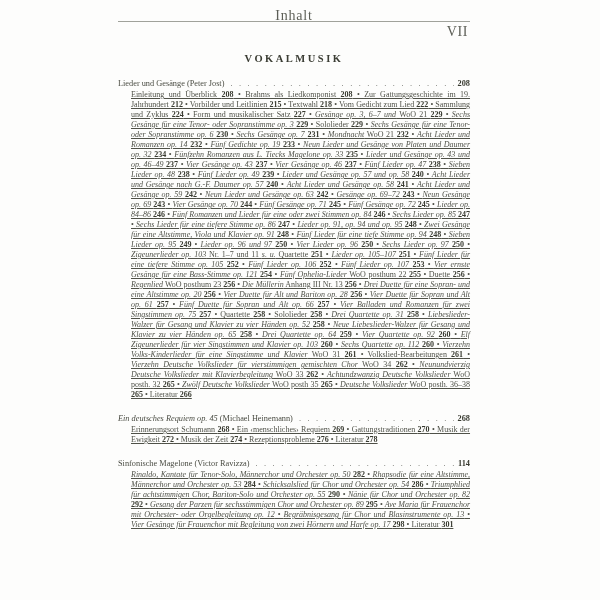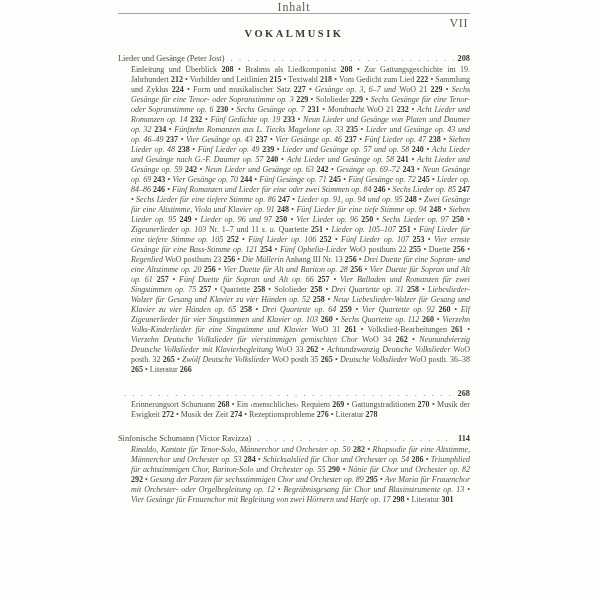--- a/index.html
+++ b/index.html
@@ -1,31 +1,31 @@
 <!DOCTYPE html>
 <html lang="de"><head>
 <meta charset="utf-8">
 <style>
   html,body{margin:0;padding:0;}
   body{background:#ffffff;font-family:"Liberation Serif","DejaVu Serif",serif;}
   .page{position:relative;width:600px;height:600px;background:#fdfdfc;overflow:hidden;}
   .col{position:absolute;left:118px;top:0;width:352px;}
-  .running-header{position:relative;height:11px;font-size:12px;color:#5c5e56;}
+  .running-header{position:relative;margin-top:8px;height:11px;font-size:14px;color:#5c5e56;}
   .rh-title{display:block;text-align:center;letter-spacing:0.8px;}
   .rh-folio{position:absolute;right:2px;top:16px;letter-spacing:0.6px;}
   .rule{border-top:1px solid #a0a29b;margin-top:2px;}
-  .section-heading{text-align:center;font-weight:bold;font-size:10.5px;letter-spacing:2.5px;margin-top:14px;color:#3b3d34;}
+  .section-heading{text-align:center;font-weight:bold;font-size:10.5px;letter-spacing:2.5px;margin-top:31px;color:#3b3d34;}
   #entries{margin-top:14px;}
   .entry + .entry{margin-top:13px;}
   .title-row{display:flex;align-items:baseline;font-size:8.3px;line-height:11px;color:#4a4c43;justify-content:space-between;}
   .title-row .title{white-space:nowrap;}
   .leader{flex:1;overflow:hidden;white-space:nowrap;margin:0 4px 0 6px;letter-spacing:2.2px;color:#5c5e56;}
   .pageno{font-weight:bold;color:#383a30;}
   .body{margin:1px 0 0 0;padding-left:13px;text-align:justify;text-align-last:left;
-        font-size:8px;line-height:10px;color:#4f5148;hyphens:auto;-webkit-hyphens:auto;}
+        font-size:8px;line-height:10px;color:#4f5148;hyphens:auto;text-decoration:underline;-webkit-hyphens:auto;}
   .seg-r{font-style:normal;}
   .seg-i{font-style:italic;}
   .seg-b{font-weight:bold;color:#383a30;font-style:normal;}
 </style>
 </head>
 <body>
 
 <div class="page">
   <div class="col">
     <div class="running-header">
@@ -38,28 +38,29 @@
         <div class="entry">
           <div class="title-row">
             <span class="title"><span class="seg-r">Lieder und Gesänge (Peter Jost)</span></span>
             <span class="leader">. . . . . . . . . . . . . . . . . . . . . . . . . . . . . . . . . . . . . . . . . . . . . . . . . . . . . . . . . . . . . . . . . . . . . . . . . . . . . . . . </span>
             <span class="pageno">208</span>
           </div>
           <p class="body"><span class="seg-r">Einleitung und Überblick </span><span class="seg-b">208</span><span class="seg-r"> • Brahms als Liedkomponist </span><span class="seg-b">208</span><span class="seg-r"> • Zur Gattungsgeschichte im 19. Jahrhundert </span><span class="seg-b">212</span><span class="seg-r"> • Vorbilder und Leitlinien </span><span class="seg-b">215</span><span class="seg-r"> • Textwahl </span><span class="seg-b">218</span><span class="seg-r"> • Vom Gedicht zum Lied </span><span class="seg-b">222</span><span class="seg-r"> • Sammlung und Zyklus </span><span class="seg-b">224</span><span class="seg-r"> • Form und musikalischer Satz </span><span class="seg-b">227</span><span class="seg-r"> • </span><span class="seg-i">Gesänge op. 3, 6–7 und</span><span class="seg-r"> WoO 21 </span><span class="seg-b">229</span><span class="seg-r"> • </span><span class="seg-i">Sechs Gesänge für eine Tenor- oder Sopranstimme op. 3 </span><span class="seg-b">229</span><span class="seg-r"> • Sololieder </span><span class="seg-b">229</span><span class="seg-r"> • </span><span class="seg-i">Sechs Gesänge für eine Tenor- oder Sopranstimme op. 6 </span><span class="seg-b">230</span><span class="seg-r"> • </span><span class="seg-i">Sechs Gesänge op. 7 </span><span class="seg-b">231</span><span class="seg-r"> • </span><span class="seg-i">Mondnacht</span><span class="seg-r"> WoO 21 </span><span class="seg-b">232</span><span class="seg-r"> • </span><span class="seg-i">Acht Lieder und Romanzen op. 14 </span><span class="seg-b">232</span><span class="seg-r"> • </span><span class="seg-i">Fünf Gedichte op. 19 </span><span class="seg-b">233</span><span class="seg-r"> • </span><span class="seg-i">Neun Lieder und Gesänge von Platen und Daumer op. 32 </span><span class="seg-b">234</span><span class="seg-r"> • </span><span class="seg-i">Fünfzehn Romanzen aus L. Tiecks Magelone op. 33 </span><span class="seg-b">235</span><span class="seg-r"> • </span><span class="seg-i">Lieder und Gesänge op. 43 und op. 46–49 </span><span class="seg-b">237</span><span class="seg-r"> • </span><span class="seg-i">Vier Gesänge op. 43 </span><span class="seg-b">237</span><span class="seg-r"> • </span><span class="seg-i">Vier Gesänge op. 46 </span><span class="seg-b">237</span><span class="seg-r"> • </span><span class="seg-i">Fünf Lieder op. 47 </span><span class="seg-b">238</span><span class="seg-r"> • </span><span class="seg-i">Sieben Lieder op. 48 </span><span class="seg-b">238</span><span class="seg-r"> • </span><span class="seg-i">Fünf Lieder op. 49 </span><span class="seg-b">239</span><span class="seg-r"> • </span><span class="seg-i">Lieder und Gesänge op. 57 und op. 58 </span><span class="seg-b">240</span><span class="seg-r"> • </span><span class="seg-i">Acht Lieder und Gesänge nach G.-F. Daumer op. 57 </span><span class="seg-b">240</span><span class="seg-r"> • </span><span class="seg-i">Acht Lieder und Gesänge op. 58 </span><span class="seg-b">241</span><span class="seg-r"> • </span><span class="seg-i">Acht Lieder und Gesänge op. 59 </span><span class="seg-b">242</span><span class="seg-r"> • </span><span class="seg-i">Neun Lieder und Gesänge op. 63 </span><span class="seg-b">242</span><span class="seg-r"> • </span><span class="seg-i">Gesänge op. 69–72 </span><span class="seg-b">243</span><span class="seg-r"> • </span><span class="seg-i">Neun Gesänge op. 69 </span><span class="seg-b">243</span><span class="seg-r"> • </span><span class="seg-i">Vier Gesänge op. 70 </span><span class="seg-b">244</span><span class="seg-r"> • </span><span class="seg-i">Fünf Gesänge op. 71 </span><span class="seg-b">245</span><span class="seg-r"> • </span><span class="seg-i">Fünf Gesänge op. 72 </span><span class="seg-b">245</span><span class="seg-r"> • </span><span class="seg-i">Lieder op. 84–86 </span><span class="seg-b">246</span><span class="seg-r"> • </span><span class="seg-i">Fünf Romanzen und Lieder für eine oder zwei Stimmen op. 84 </span><span class="seg-b">246</span><span class="seg-r"> • </span><span class="seg-i">Sechs Lieder op. 85 </span><span class="seg-b">247</span><span class="seg-r"> • </span><span class="seg-i">Sechs Lieder für eine tiefere Stimme op. 86 </span><span class="seg-b">247</span><span class="seg-r"> • </span><span class="seg-i">Lieder op. 91, op. 94 und op. 95 </span><span class="seg-b">248</span><span class="seg-r"> • </span><span class="seg-i">Zwei Gesänge für eine Altstimme, Viola und Klavier op. 91 </span><span class="seg-b">248</span><span class="seg-r"> • </span><span class="seg-i">Fünf Lieder für eine tiefe Stimme op. 94 </span><span class="seg-b">248</span><span class="seg-r"> • </span><span class="seg-i">Sieben Lieder op. 95 </span><span class="seg-b">249</span><span class="seg-r"> • </span><span class="seg-i">Lieder op. 96 und 97 </span><span class="seg-b">250</span><span class="seg-r"> • </span><span class="seg-i">Vier Lieder op. 96 </span><span class="seg-b">250</span><span class="seg-r"> • </span><span class="seg-i">Sechs Lieder op. 97 </span><span class="seg-b">250</span><span class="seg-r"> • </span><span class="seg-i">Zigeunerlieder op. 103</span><span class="seg-r"> Nr. 1–7 und 11 </span><span class="seg-i">s. u.</span><span class="seg-r"> Quartette </span><span class="seg-b">251</span><span class="seg-r"> • </span><span class="seg-i">Lieder op. 105–107 </span><span class="seg-b">251</span><span class="seg-r"> • </span><span class="seg-i">Fünf Lieder für eine tiefere Stimme op. 105 </span><span class="seg-b">252</span><span class="seg-r"> • </span><span class="seg-i">Fünf Lieder op. 106 </span><span class="seg-b">252</span><span class="seg-r"> • </span><span class="seg-i">Fünf Lieder op. 107 </span><span class="seg-b">253</span><span class="seg-r"> • </span><span class="seg-i">Vier ernste Gesänge für eine Bass-Stimme op. 121 </span><span class="seg-b">254</span><span class="seg-r"> • </span><span class="seg-i">Fünf Ophelia-Lieder</span><span class="seg-r"> WoO posthum 22 </span><span class="seg-b">255</span><span class="seg-r"> • Duette </span><span class="seg-b">256</span><span class="seg-r"> • </span><span class="seg-i">Regenlied</span><span class="seg-r"> WoO posthum 23 </span><span class="seg-b">256</span><span class="seg-r"> • </span><span class="seg-i">Die Müllerin</span><span class="seg-r"> Anhang III Nr. 13 </span><span class="seg-b">256</span><span class="seg-r"> • </span><span class="seg-i">Drei Duette für eine Sopran- und eine Altstimme op. 20 </span><span class="seg-b">256</span><span class="seg-r"> • </span><span class="seg-i">Vier Duette für Alt und Bariton op. 28 </span><span class="seg-b">256</span><span class="seg-r"> • </span><span class="seg-i">Vier Duette für Sopran und Alt op. 61 </span><span class="seg-b">257</span><span class="seg-r"> • </span><span class="seg-i">Fünf Duette für Sopran und Alt op. 66 </span><span class="seg-b">257</span><span class="seg-r"> • </span><span class="seg-i">Vier Balladen und Romanzen für zwei Singstimmen op. 75 </span><span class="seg-b">257</span><span class="seg-r"> • Quartette </span><span class="seg-b">258</span><span class="seg-r"> • Sololieder </span><span class="seg-b">258</span><span class="seg-r"> • </span><span class="seg-i">Drei Quartette op. 31 </span><span class="seg-b">258</span><span class="seg-r"> • </span><span class="seg-i">Liebeslieder-Walzer für Gesang und Klavier zu vier Händen op. 52 </span><span class="seg-b">258</span><span class="seg-r"> • </span><span class="seg-i">Neue Liebeslieder-Walzer für Gesang und Klavier zu vier Händen op. 65 </span><span class="seg-b">258</span><span class="seg-r"> • </span><span class="seg-i">Drei Quartette op. 64 </span><span class="seg-b">259</span><span class="seg-r"> • </span><span class="seg-i">Vier Quartette op. 92 </span><span class="seg-b">260</span><span class="seg-r"> • </span><span class="seg-i">Elf Zigeunerlieder für vier Singstimmen und Klavier op. 103 </span><span class="seg-b">260</span><span class="seg-r"> • </span><span class="seg-i">Sechs Quartette op. 112 </span><span class="seg-b">260</span><span class="seg-r"> • </span><span class="seg-i">Vierzehn Volks-Kinderlieder für eine Singstimme und Klavier</span><span class="seg-r"> WoO 31 </span><span class="seg-b">261</span><span class="seg-r"> • Volkslied-Bearbeitungen </span><span class="seg-b">261</span><span class="seg-r"> • </span><span class="seg-i">Vierzehn Deutsche Volkslieder für vierstimmigen gemischten Chor</span><span class="seg-r"> WoO 34 </span><span class="seg-b">262</span><span class="seg-r"> • </span><span class="seg-i">Neunundvierzig Deutsche Volkslieder mit Klavierbegleitung</span><span class="seg-r"> WoO 33 </span><span class="seg-b">262</span><span class="seg-r"> • </span><span class="seg-i">Achtundzwanzig Deutsche Volkslieder</span><span class="seg-r"> WoO posth. 32 </span><span class="seg-b">265</span><span class="seg-r"> • </span><span class="seg-i">Zwölf Deutsche Volkslieder</span><span class="seg-r"> WoO posth 35 </span><span class="seg-b">265</span><span class="seg-r"> • </span><span class="seg-i">Deutsche Volkslieder</span><span class="seg-r"> WoO posth. 36–38 </span><span class="seg-b">265</span><span class="seg-r"> • Literatur </span><span class="seg-b">266</span></p>
         </div>
         <div class="entry">
           <div class="title-row">
+            <span class="title"><span class="seg-i">Ein deutsches Requiem op. 45</span><span class="seg-r"> (Michael Heinemann)</span></span>
             <span class="leader">. . . . . . . . . . . . . . . . . . . . . . . . . . . . . . . . . . . . . . . . . . . . . . . . . . . . . . . . . . . . . . . . . . . . . . . . . . . . . . . . </span>
             <span class="pageno">268</span>
           </div>
           <p class="body"><span class="seg-r">Erinnerungsort Schumann </span><span class="seg-b">268</span><span class="seg-r"> • Ein ‹menschliches› Requiem </span><span class="seg-b">269</span><span class="seg-r"> • Gattungstraditionen </span><span class="seg-b">270</span><span class="seg-r"> • Musik der Ewigkeit </span><span class="seg-b">272</span><span class="seg-r"> • Musik der Zeit </span><span class="seg-b">274</span><span class="seg-r"> • Rezeptionsprobleme </span><span class="seg-b">276</span><span class="seg-r"> • Literatur </span><span class="seg-b">278</span></p>
         </div>
         <div class="entry">
           <div class="title-row">
-            <span class="title"><span class="seg-r">Sinfonische Schumann (Victor Ravizza)</span></span>
+            <span class="title"><span class="seg-r">Sinfonische Magelone (Victor Ravizza)</span></span>
             <span class="leader">. . . . . . . . . . . . . . . . . . . . . . . . . . . . . . . . . . . . . . . . . . . . . . . . . . . . . . . . . . . . . . . . . . . . . . . . . . . . . . . . </span>
             <span class="pageno">114</span>
           </div>
           <p class="body"><span class="seg-i">Rinaldo, Kantate für Tenor-Solo, Männerchor und Orchester op. 50 </span><span class="seg-b">282</span><span class="seg-r"> • </span><span class="seg-i">Rhapsodie für eine Altstimme, Männerchor und Orchester op. 53 </span><span class="seg-b">284</span><span class="seg-r"> • </span><span class="seg-i">Schicksalslied für Chor und Orchester op. 54 </span><span class="seg-b">286</span><span class="seg-r"> • </span><span class="seg-i">Triumphlied für achtstimmigen Chor, Bariton-Solo und Orchester op. 55 </span><span class="seg-b">290</span><span class="seg-r"> • </span><span class="seg-i">Nänie für Chor und Orchester op. 82 </span><span class="seg-b">292</span><span class="seg-r"> • </span><span class="seg-i">Gesang der Parzen für sechsstimmigen Chor und Orchester op. 89 </span><span class="seg-b">295</span><span class="seg-r"> • </span><span class="seg-i">Ave Maria für Frauenchor mit Orchester- oder Orgelbegleitung op. 12</span><span class="seg-r"> • </span><span class="seg-i">Begräbnisgesang für Chor und Blasinstrumente op. 13</span><span class="seg-r"> • </span><span class="seg-i">Vier Gesänge für Frauenchor mit Begleitung von zwei Hörnern und Harfe op. 17 </span><span class="seg-b">298</span><span class="seg-r"> • Literatur </span><span class="seg-b">301</span></p>
         </div>
       </div>
   </div>
 </div>
 
 </body></html>

